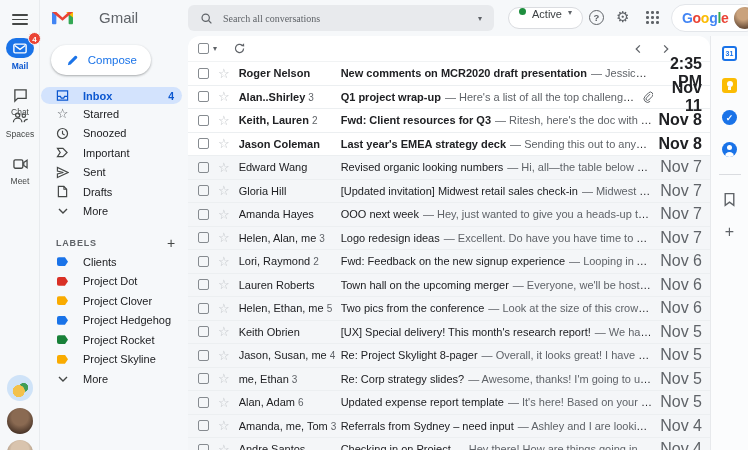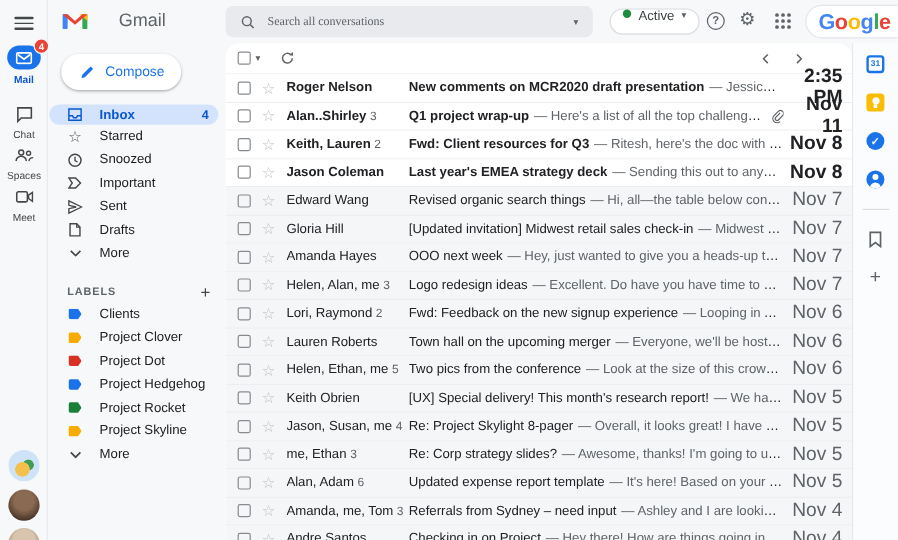--- a/index.html
+++ b/index.html
@@ -30,21 +30,21 @@
   .searchbar input::placeholder { color:#5f6368; }
   .caret { font-size:8px; color:#5f6368; }
   .status-chip { position:absolute; left:508px; top:7px; height:22px; border:1px solid #dadce0; background:#fff; border-radius:11px; display:flex; align-items:flex-start; gap:6px; padding:0 10px; }
   .dot { width:7px; height:7px; border-radius:50%; background:#1e8e3e; }
   .status-chip span.lbl { font-size:11px; font-weight:500; color:#3c4043; }
   .help { position:absolute; left:589px; top:10px; width:15px; height:15px; border:1.4px solid #5f6368; border-radius:50%; color:#5f6368; font-size:9.5px; font-weight:bold; text-align:center; line-height:13px; }
   .gear { position:absolute; left:616px; top:8px; font-size:15px; color:#5f6368; line-height:18px; }
   .apps { position:absolute; left:646px; top:11px; display:grid; grid-template-columns:repeat(3,1fr); gap:2.6px; }
   .apps i { width:2.6px; height:2.6px; border-radius:50%; background:#5f6368; }
   .gpill { position:absolute; left:671px; top:4px; height:28px; border-radius:14px; background:#fff; border:1px solid #e3e6ea; display:flex; align-items:center; gap:6px; padding:0 3px 0 10px; }
-  .glogo { font-size:18px; font-weight:bold; letter-spacing:-0.3px; }
+  .glogo { font-size:14px; font-weight:bold; letter-spacing:-0.3px; }
   .gav { width:22px; height:22px; border-radius:50%; background:radial-gradient(circle at 42% 32%, #caa27c 0 30%, #6b4f3a 72%, #40301f); }
 
   
   .sidebar { position:absolute; left:41px; top:36px; bottom:0; width:147px; }
   .compose { margin:9px 0 12px 10px; width:100px; height:30px; background:#fff; border-radius:15px; box-shadow:0 1px 2px rgba(60,64,67,.3), 0 1px 3px rgba(60,64,67,.15); display:flex; align-items:center; gap:9px; padding:0 14px; cursor:pointer;justify-content:flex-end; }
   .compose span { color:#1a73e8; font-size:11.5px; font-weight:500; }
   .nav-item { height:19.5px; display:flex; align-items:center; padding:0 8px 0 14px; font-size:11px; color:#202124; border-radius:0 10px 10px 0; cursor:pointer; }
   .nav-item .ni { width:15px; margin-right:13px; display:flex; align-items:center; justify-content:center; }
   .nav-item.active { background:#d3e3fd; border-radius:11px; margin-right:6px; height:17px; font-weight:bold; color:#0b57d0; }
   .nav-count { margin-left:auto; font-size:10.5px; font-weight:bold; color:#0b57d0; }
@@ -108,21 +108,21 @@
 
   <div class="rail-item" style="top:86px;">
     <div class="rail-ico">
         <svg width="15" height="15" viewBox="0 0 16 16">
           <path d="M2,2 h12 v9 h-9 l-3,3 z" fill="none" stroke="#444746" stroke-width="1.4"></path>
         </svg>
       </div>
     <div class="rail-label">Chat</div>
   </div>
 
-  <div class="rail-item" style="top:120px;text-align:center;">
+  <div class="rail-item" style="top:108px;text-align:center;">
     <div class="rail-ico">
         <svg width="17" height="13" viewBox="0 0 18 13">
           <circle cx="6" cy="4" r="2.2" fill="none" stroke="#444746" stroke-width="1.3"></circle>
           <circle cx="12.5" cy="4.6" r="1.8" fill="none" stroke="#444746" stroke-width="1.2"></circle>
           <path d="M1.5,11.5 a4.5,4.3 0 0 1 9,0" fill="none" stroke="#444746" stroke-width="1.3"></path>
           <path d="M12.8,11.5 a3.8,3.6 0 0 1 3.8,-3" fill="none" stroke="#444746" stroke-width="1.2"></path>
         </svg>
       </div>
     <div class="rail-label">Spaces</div>
   </div>
@@ -256,29 +256,29 @@
   </div>
 
   <div class="nav-item">
       <span class="ni">
         <span class="tag" style="background: rgb(26, 115, 232);"></span>
       </span>
       <span>Clients</span>
     </div>
   <div class="nav-item">
       <span class="ni">
+        <span class="tag" style="background: rgb(217, 48, 37);"></span>
+      </span>
+      <span>Project Dot</span>
+    </div>
+  <div class="nav-item">
+      <span class="ni">
         <span class="tag" style="background: rgb(249, 171, 0);"></span>
       </span>
       <span>Project Clover</span>
-    </div>
-  <div class="nav-item">
-      <span class="ni">
-        <span class="tag" style="background: rgb(217, 48, 37);"></span>
-      </span>
-      <span>Project Dot</span>
     </div>
   <div class="nav-item">
       <span class="ni">
         <span class="tag" style="background: rgb(26, 115, 232);"></span>
       </span>
       <span>Project Hedgehog</span>
     </div>
   <div class="nav-item">
       <span class="ni">
         <span class="tag" style="background: rgb(24, 128, 56);"></span>
@@ -355,21 +355,21 @@
       <span class="cb"></span>
       <span class="star">☆</span>
       <span class="sender"><span>Jason Coleman</span><span class="count"></span></span>
       <span class="subjectline"><span class="subject">Last year's EMEA strategy deck</span><span class="snippet">— Sending this out to anyone who missed it. Really gr...</span></span>
       <span class="date">Nov 8</span>
     </div>
   <div class="row">
       <span class="cb"></span>
       <span class="star">☆</span>
       <span class="sender"><span>Edward Wang</span><span class="count"></span></span>
-      <span class="subjectline"><span class="subject">Revised organic search things</span><span class="snippet">— Hi, all—the table below contains the revised numbe...</span></span>
+      <span class="subjectline"><span class="subject">Revised organic looking numbers</span><span class="snippet">— Hi, all—the table below contains the revised numbe...</span></span>
       <span class="date">Nov 7</span>
     </div>
   <div class="row">
       <span class="cb"></span>
       <span class="star">☆</span>
       <span class="sender"><span>Gloria Hill</span><span class="count"></span></span>
       <span class="subjectline"><span class="subject">[Updated invitation] Midwest retail sales check-in</span><span class="snippet">— Midwest retail sales check-in @ Tu...</span></span>
       <span class="date">Nov 7</span>
     </div>
   <div class="row">

